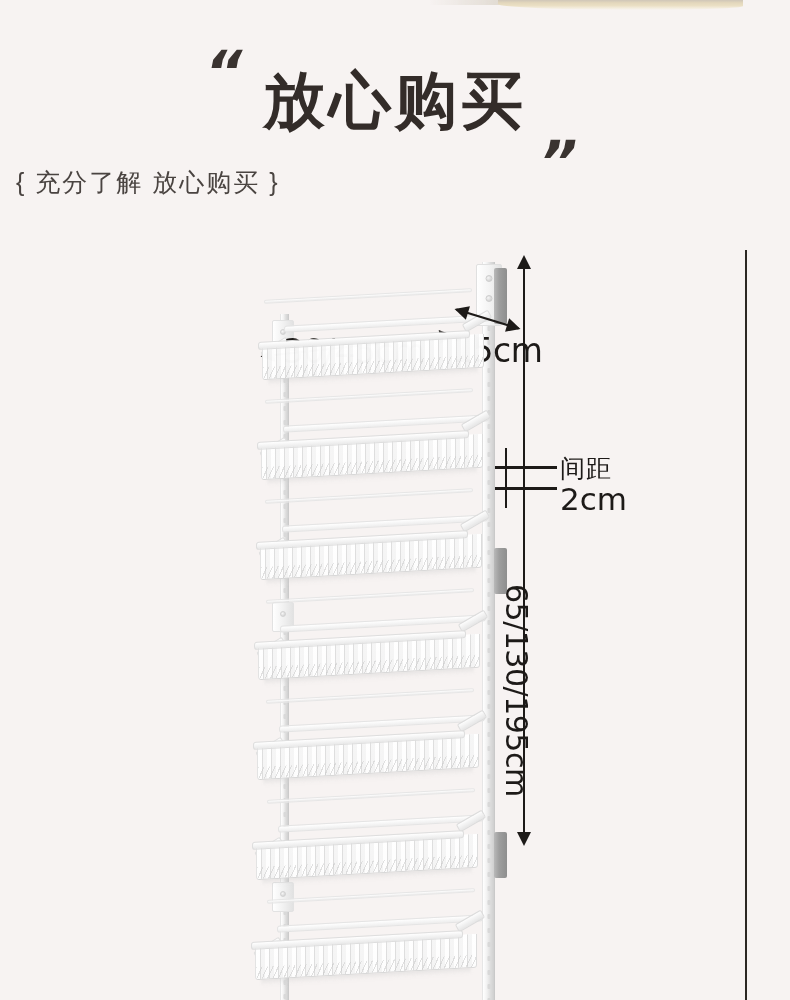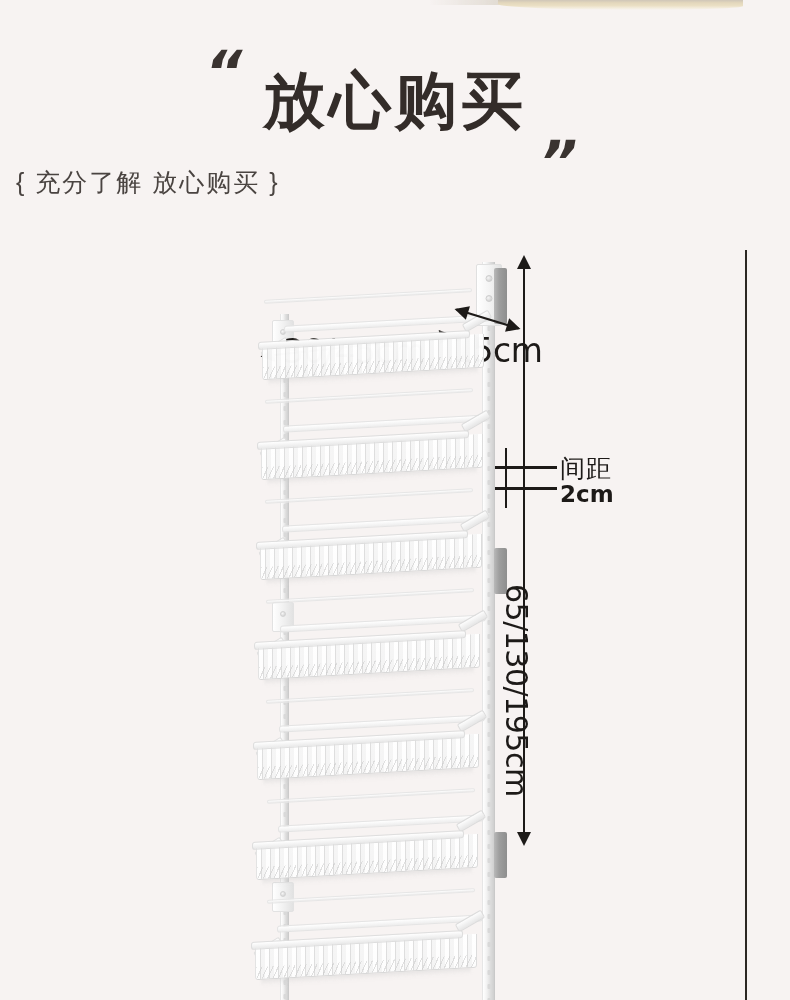--- a/index.html
+++ b/index.html
@@ -272,21 +272,21 @@
     border-top:7px solid transparent; border-bottom:7px solid transparent;
     border-left:14px solid #1d1a18;
   }
   .label-d  { left:452px; top:331px; font-size:33px; letter-spacing:-0.5px; }
 
   
   .lead-top { position:absolute; left:495px; top:466px; width:62px; height:3px; background:#1d1a18; }
   .lead-bot { position:absolute; left:495px; top:487px; width:62px; height:3px; background:#1d1a18; }
   .lead-tick{ position:absolute; left:505px; top:448px; width:2px; height:60px; background:#1d1a18; }
   .label-sp1 { left:560px; top:452px; font-size:25px; letter-spacing:1px; }
-  .label-sp2 { left:560px; top:481px; font-size:23px; letter-spacing:0px;font-weight:bold; }
+  .label-sp2 { left:560px; top:481px; font-size:31px; letter-spacing:0px; }
 
   
   .arrow-h {
     position:absolute; left:523px; top:268px;
     width:2px; height:565px; background:#1d1a18;
   }
   .arrow-h::before {
     content:""; position:absolute; left:-6px; top:-13px;
     border-left:7px solid transparent; border-right:7px solid transparent;
     border-bottom:14px solid #1d1a18;

